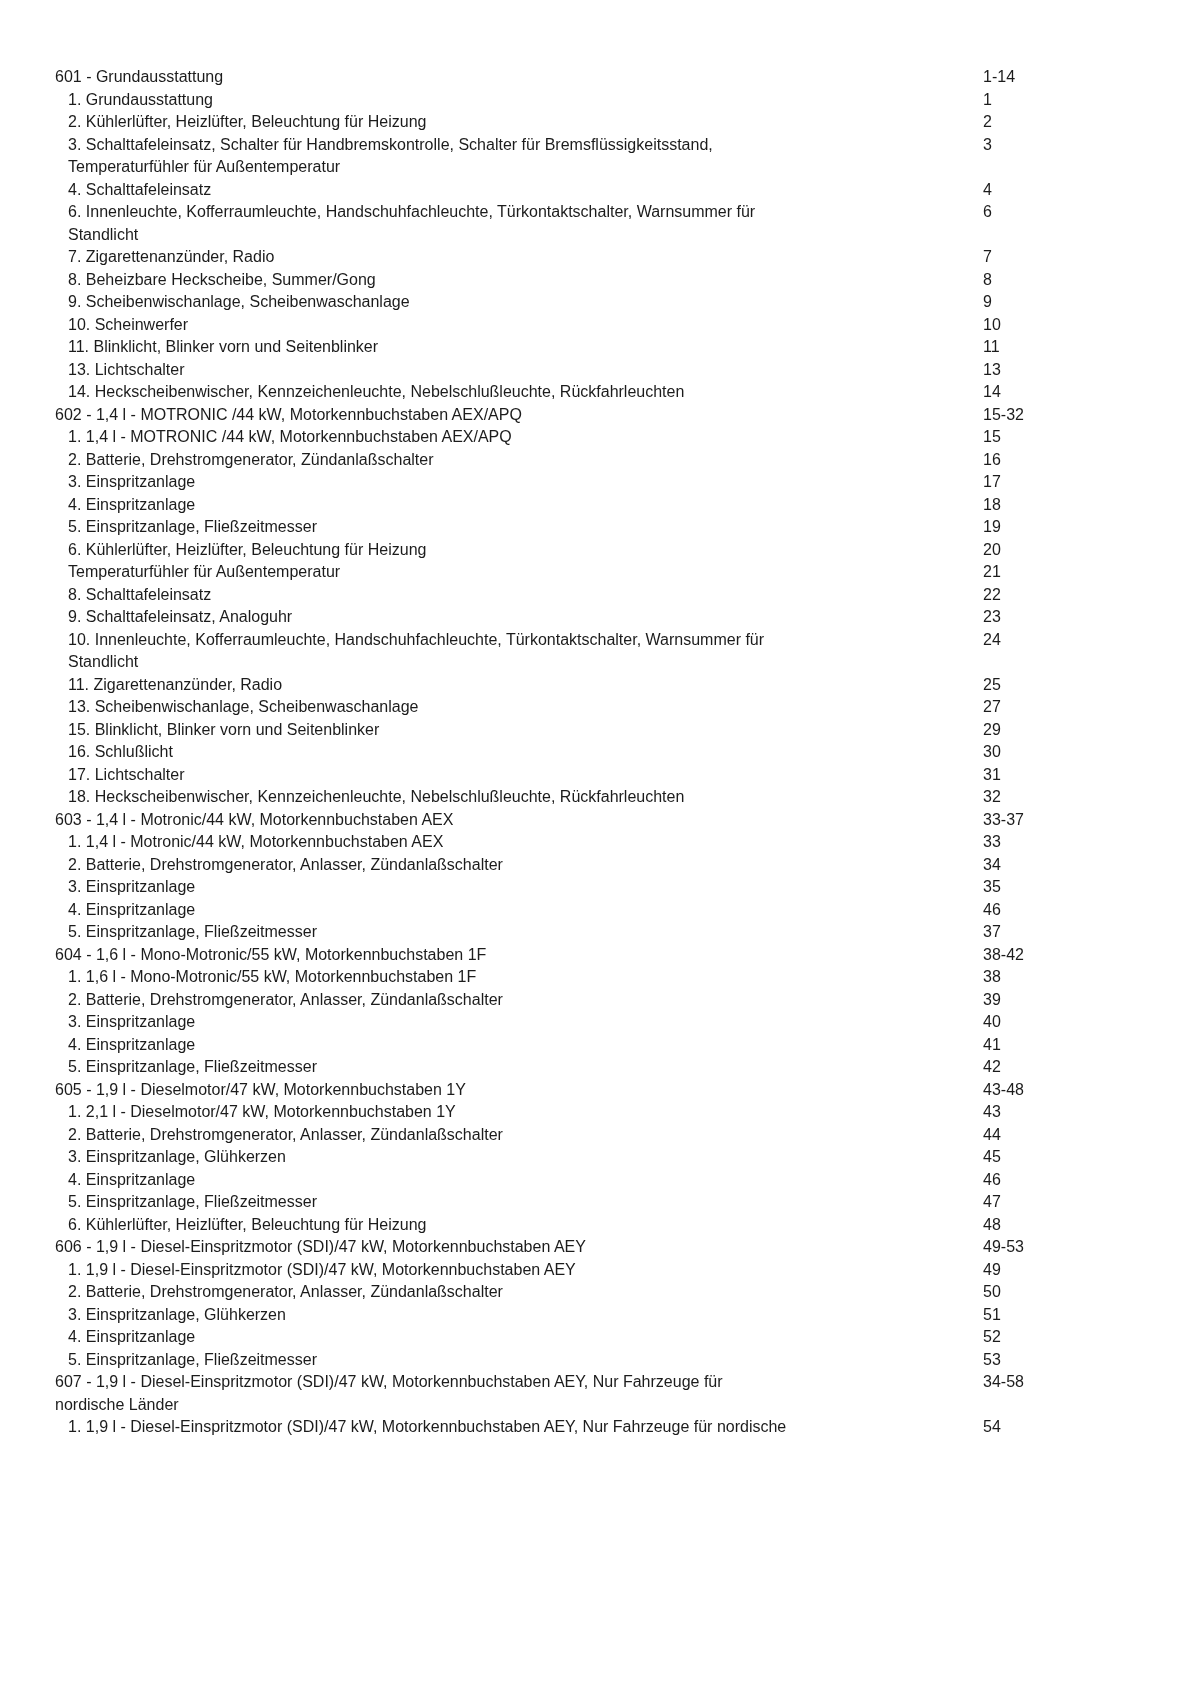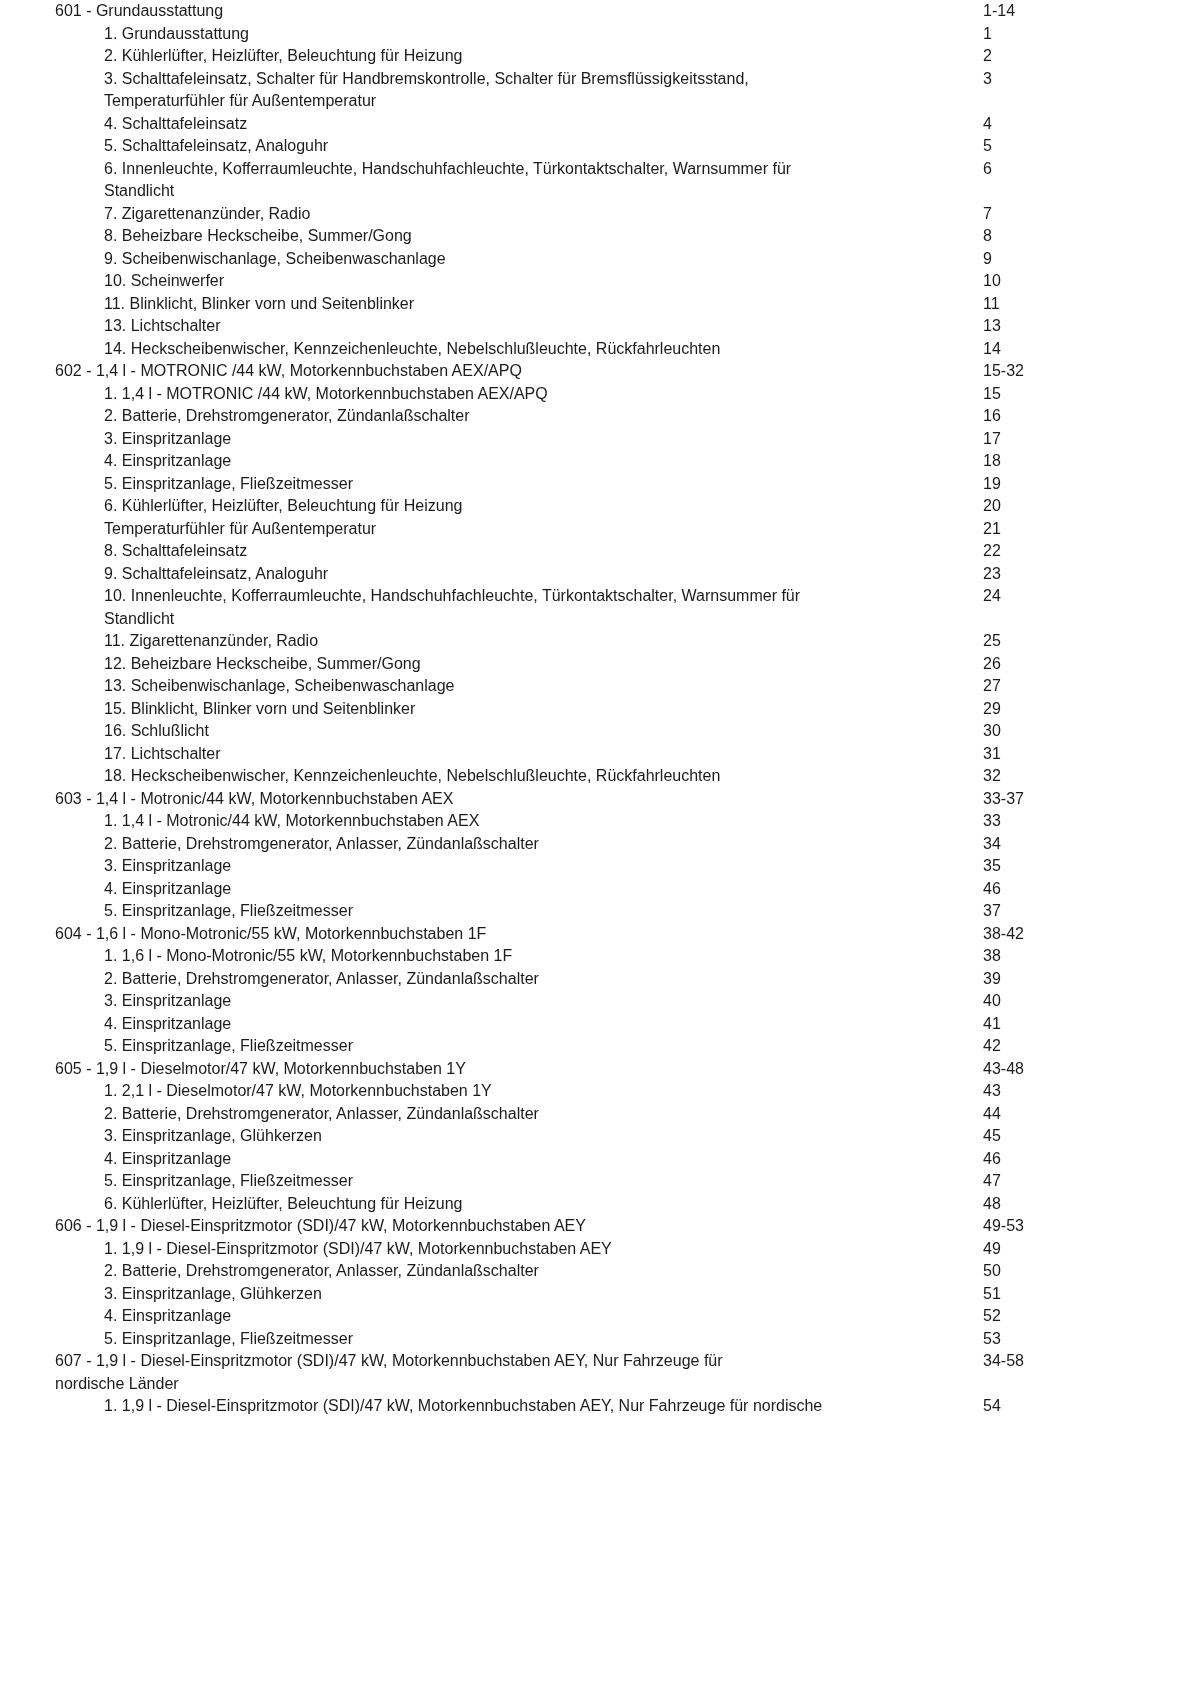--- a/index.html
+++ b/index.html
@@ -14,31 +14,32 @@
       font-family: "Liberation Sans", "DejaVu Sans", sans-serif;
       overflow: hidden;
     }
     .doc-page {
       position: relative;
       width: 1190px;
       height: 1684px;
       background: #ffffff;
     }
     .toc {
+      padding-top: 66px;
       font-size: 16px;
       line-height: 22.5px;
     }
     .toc-row {
       position: relative;
     }
     .toc-row.level-0 .toc-text {
       margin-left: 55px;
     }
     .toc-row.level-1 .toc-text {
-      margin-left: 104px;
+      margin-left: 68px;
     }
     .toc-line {
       white-space: nowrap;
     }
     .toc-page {
       position: absolute;
       left: 983px;
       top: 0;
       white-space: nowrap;
     }
@@ -74,26 +75,20 @@
         <span class="toc-page">3</span>
       </div>
       <div class="toc-row level-1">
         <div class="toc-text">
           <div class="toc-line">4. Schalttafeleinsatz</div>
         </div>
         <span class="toc-page">4</span>
       </div>
       <div class="toc-row level-1">
         <div class="toc-text">
-          <div class="toc-line">5. Schalttafeleinsatz, Analoguhr</div>
-        </div>
-        <span class="toc-page">5</span>
-      </div>
-      <div class="toc-row level-1">
-        <div class="toc-text">
           <div class="toc-line">6. Innenleuchte, Kofferraumleuchte, Handschuhfachleuchte, Türkontaktschalter, Warnsummer für</div>
           <div class="toc-line">Standlicht</div>
         </div>
         <span class="toc-page">6</span>
       </div>
       <div class="toc-row level-1">
         <div class="toc-text">
           <div class="toc-line">7. Zigarettenanzünder, Radio</div>
         </div>
         <span class="toc-page">7</span>
@@ -199,26 +194,20 @@
           <div class="toc-line">10. Innenleuchte, Kofferraumleuchte, Handschuhfachleuchte, Türkontaktschalter, Warnsummer für</div>
           <div class="toc-line">Standlicht</div>
         </div>
         <span class="toc-page">24</span>
       </div>
       <div class="toc-row level-1">
         <div class="toc-text">
           <div class="toc-line">11. Zigarettenanzünder, Radio</div>
         </div>
         <span class="toc-page">25</span>
-      </div>
-      <div class="toc-row level-1">
-        <div class="toc-text">
-          <div class="toc-line">12. Beheizbare Heckscheibe, Summer/Gong</div>
-        </div>
-        <span class="toc-page">26</span>
       </div>
       <div class="toc-row level-1">
         <div class="toc-text">
           <div class="toc-line">13. Scheibenwischanlage, Scheibenwaschanlage</div>
         </div>
         <span class="toc-page">27</span>
       </div>
       <div class="toc-row level-1">
         <div class="toc-text">
           <div class="toc-line">15. Blinklicht, Blinker vorn und Seitenblinker</div>

